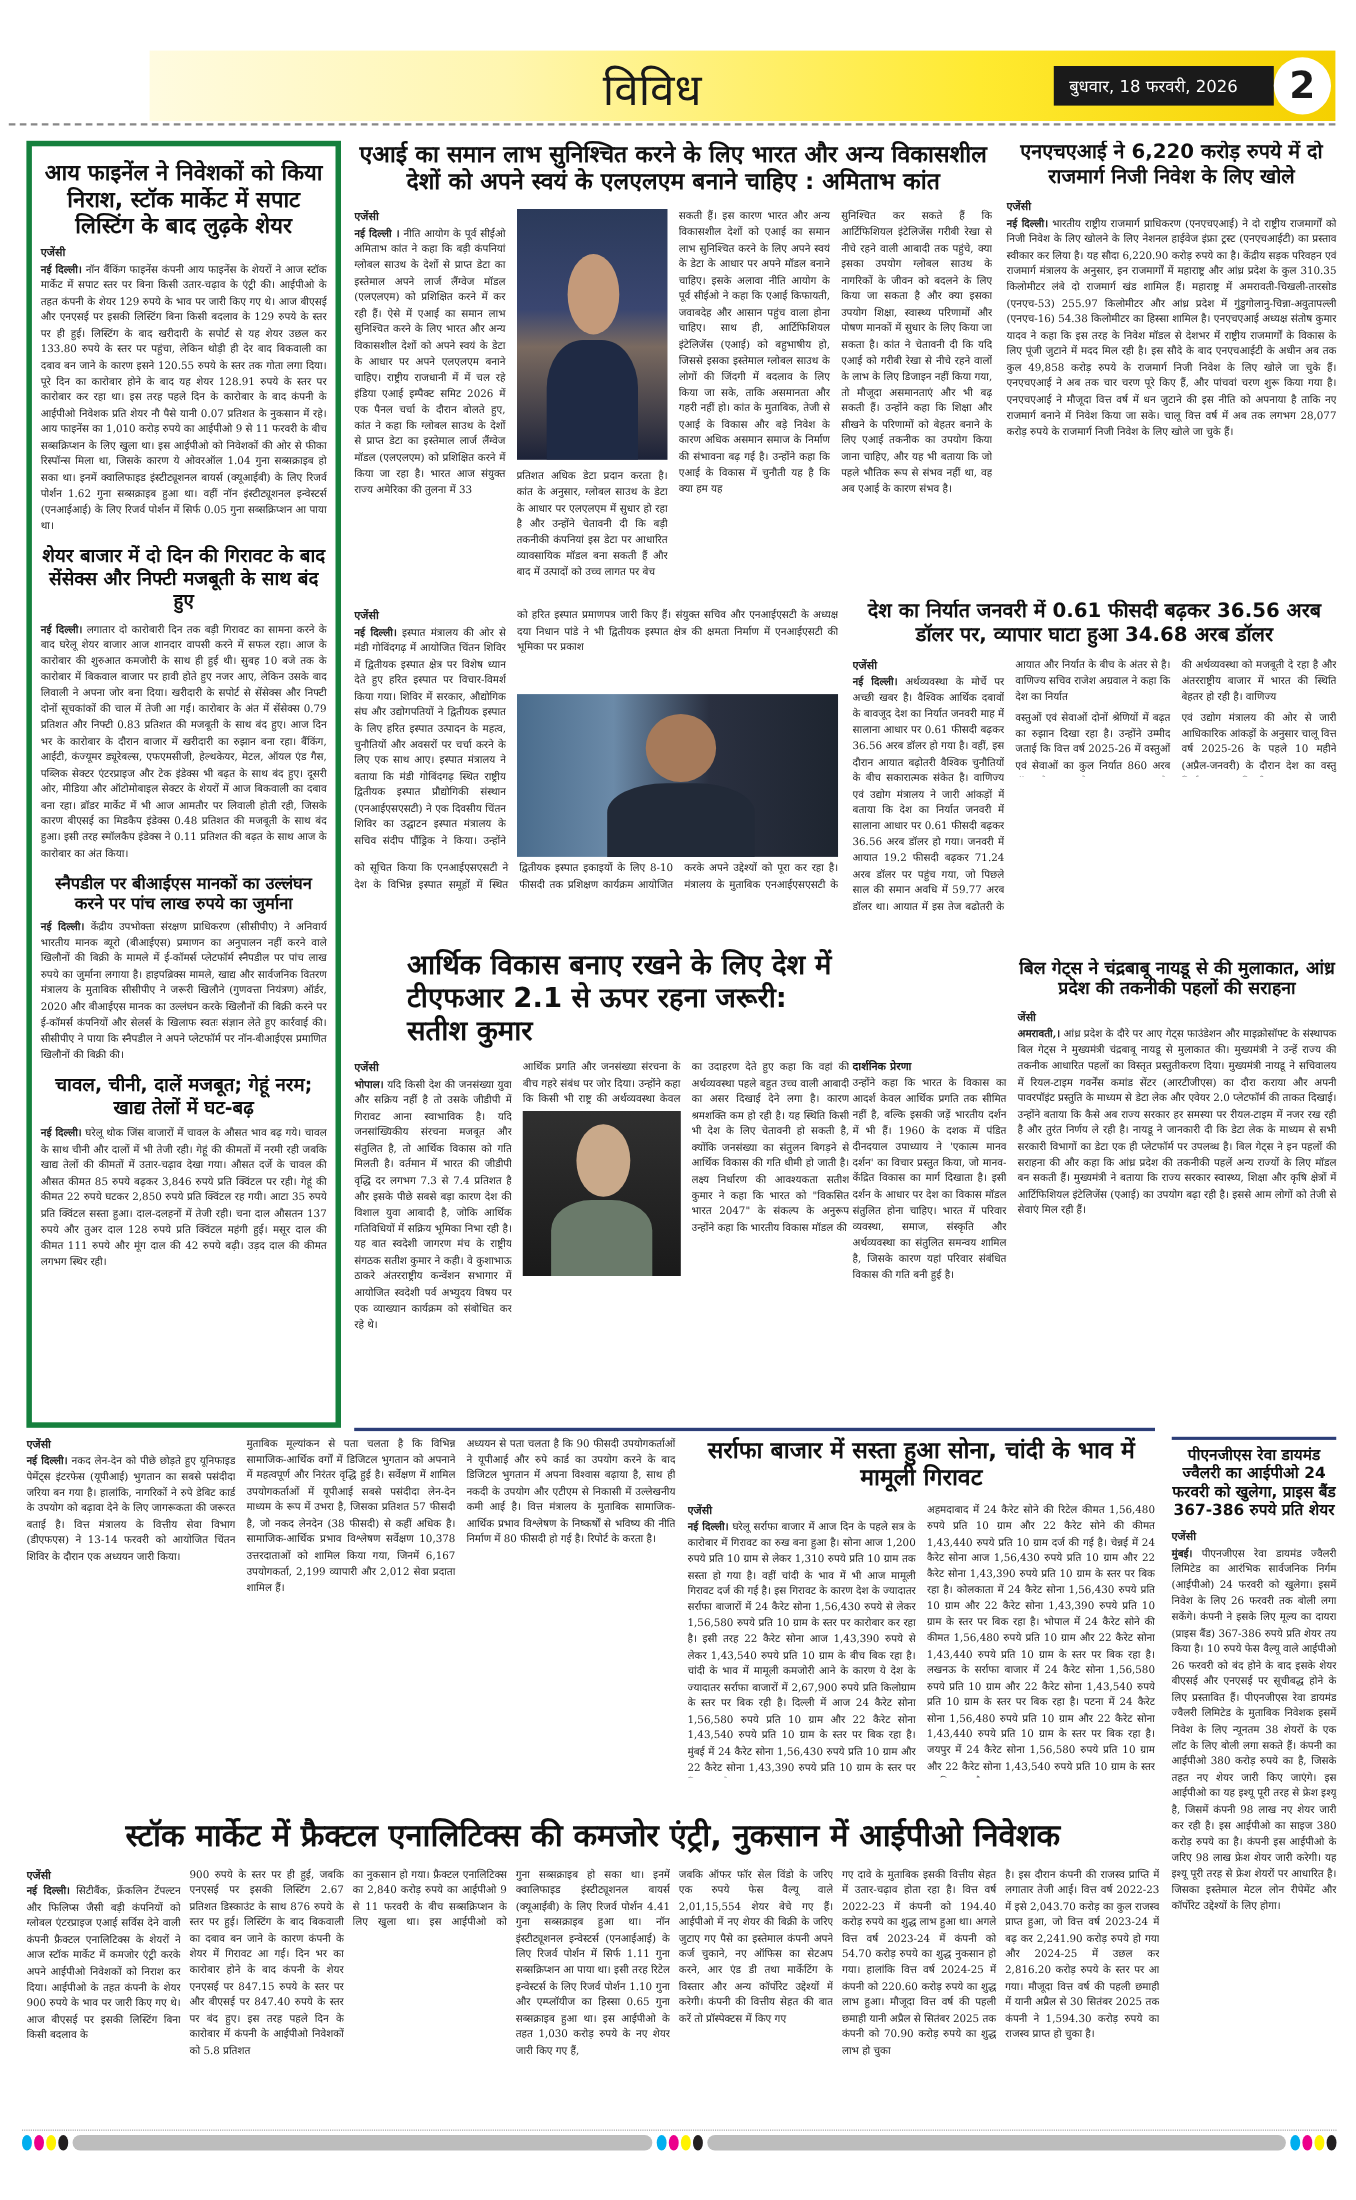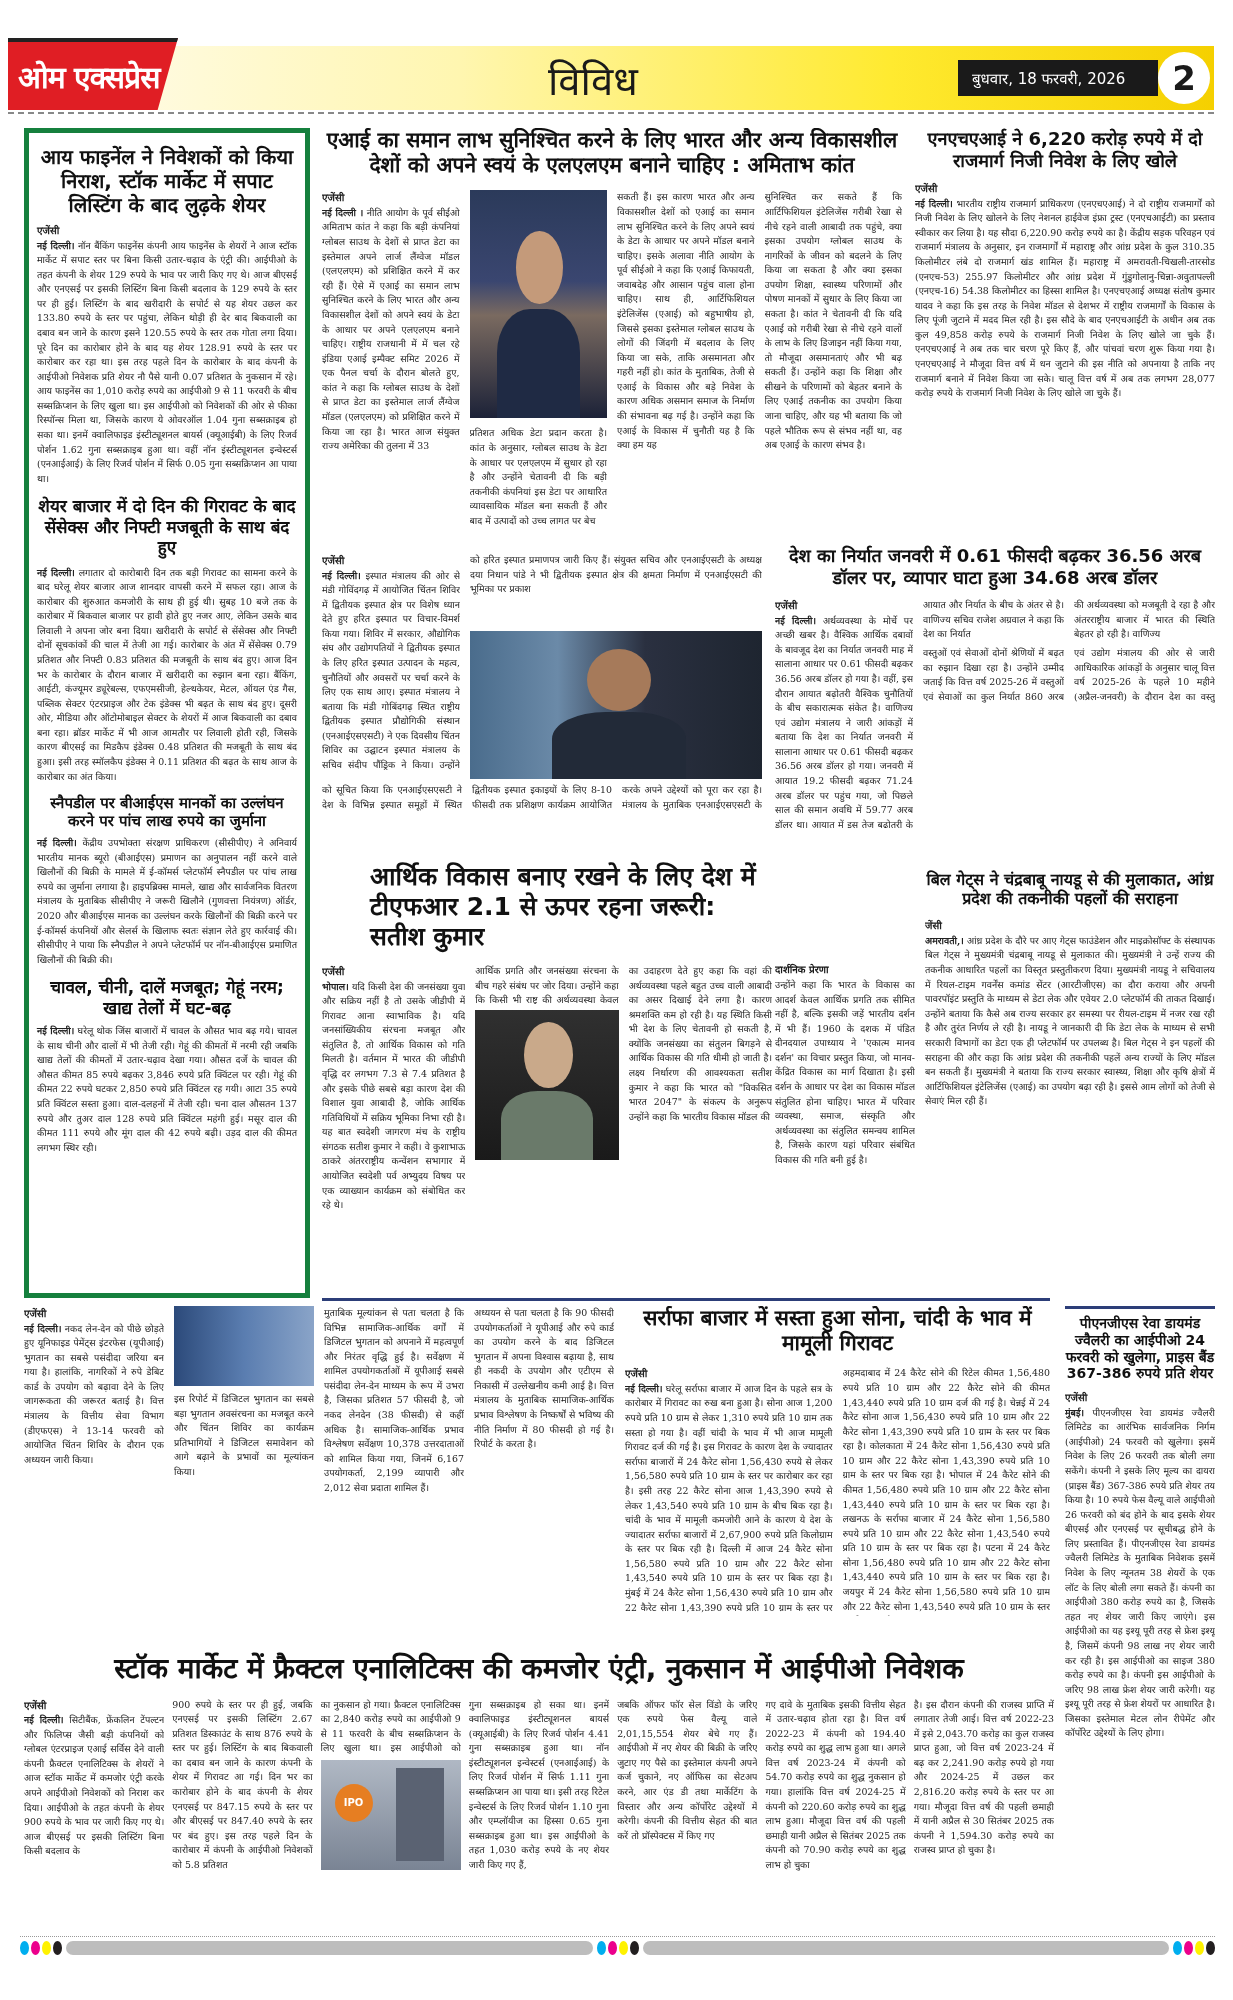--- a/index.html
+++ b/index.html
@@ -24,21 +24,20 @@
 .rule-blue{height:3px;background:#2c3e78}
 .cmyk{display:flex;align-items:center;gap:2px}
 .dot{width:9px;height:14px;border-radius:50%}
 .bar{height:14px;border-radius:7px;background:#bdbdbd}
 </style>
 </head>
 <body>
 
 <div class="abs masthead">
   <div class="abs mh-band"></div>
-  <div class="abs mh-brand">ओम एक्सप्रेस</div>
   <div class="abs mh-section">विविध</div>
   <div class="abs mh-date">बुधवार, 18 फरवरी, 2026</div>
   <div class="abs mh-page">2</div>
 </div>
 <div class="abs dash"></div>
 
 <div class="abs box" style="left:24px;top:128px;width:286px;height:1170px;padding:6px 8px;overflow:hidden">
   <article>
     <h2 class="hl" style="font-size:20px;margin:6px 0 6px">आय फाइनेंल ने निवेशकों को किया निराश, स्टॉक मार्केट में सपाट लिस्टिंग के बाद लुढ़के शेयर</h2>
     <div class="body">
@@ -172,24 +171,20 @@
     <span>आंध्र प्रदेश के दौरे पर आए गेट्स फाउंडेशन और माइक्रोसॉफ्ट के संस्थापक बिल गेट्स ने मुख्यमंत्री चंद्रबाबू नायडू से मुलाकात की। मुख्यमंत्री ने उन्हें राज्य की तकनीक आधारित पहलों का विस्तृत प्रस्तुतीकरण दिया। मुख्यमंत्री नायडू ने सचिवालय में रियल-टाइम गवर्नेंस कमांड सेंटर (आरटीजीएस) का दौरा कराया और अपनी पावरपॉइंट प्रस्तुति के माध्यम से डेटा लेक और एवेयर 2.0 प्लेटफॉर्म की ताकत दिखाई। उन्होंने बताया कि कैसे अब राज्य सरकार हर समस्या पर रीयल-टाइम में नजर रख रही है और तुरंत निर्णय ले रही है। नायडू ने जानकारी दी कि डेटा लेक के माध्यम से सभी सरकारी विभागों का डेटा एक ही प्लेटफॉर्म पर उपलब्ध है। बिल गेट्स ने इन पहलों की सराहना की और कहा कि आंध्र प्रदेश की तकनीकी पहलें अन्य राज्यों के लिए मॉडल बन सकती हैं। मुख्यमंत्री ने बताया कि राज्य सरकार स्वास्थ्य, शिक्षा और कृषि क्षेत्रों में आर्टिफिशियल इंटेलिजेंस (एआई) का उपयोग बढ़ा रही है। इससे आम लोगों को तेजी से सेवाएं मिल रही हैं।</span>
   </div>
 </article>
 
 <article class="abs" style="left:24px;top:1306px;width:590px;height:330px;overflow:hidden">
   <div class="cols" style="height:250px">
     <div class="body" style="overflow:hidden">
       <div class="agency">एजेंसी</div>
       <span class="dl">नई दिल्ली।</span>
       <span>नकद लेन-देन को पीछे छोड़ते हुए यूनिफाइड पेमेंट्स इंटरफेस (यूपीआई) भुगतान का सबसे पसंदीदा जरिया बन गया है। हालांकि, नागरिकों ने रुपे डेबिट कार्ड के उपयोग को बढ़ावा देने के लिए जागरूकता की जरूरत बताई है। वित्त मंत्रालय के वित्तीय सेवा विभाग (डीएफएस) ने 13-14 फरवरी को आयोजित चिंतन शिविर के दौरान एक अध्ययन जारी किया।</span>
-    </div>
-    <div style="overflow:hidden">
-      <div class="photo" style="height:80px;background:linear-gradient(90deg,#2c4a7a 0%,#5a7db0 50%,#8aa4c8 100%)"></div>
-      <div class="body" style="margin-top:6px">इस रिपोर्ट में डिजिटल भुगतान का सबसे बड़ा भुगतान अवसंरचना का मजबूत करने और चिंतन शिविर का कार्यक्रम प्रतिभागियों ने डिजिटल समावेशन को आगे बढ़ाने के प्रभावों का मूल्यांकन किया।</div>
     </div>
     <div class="body" style="overflow:hidden">मुताबिक मूल्यांकन से पता चलता है कि विभिन्न सामाजिक-आर्थिक वर्गों में डिजिटल भुगतान को अपनाने में महत्वपूर्ण और निरंतर वृद्धि हुई है। सर्वेक्षण में शामिल उपयोगकर्ताओं में यूपीआई सबसे पसंदीदा लेन-देन माध्यम के रूप में उभरा है, जिसका प्रतिशत 57 फीसदी है, जो नकद लेनदेन (38 फीसदी) से कहीं अधिक है। सामाजिक-आर्थिक प्रभाव विश्लेषण सर्वेक्षण 10,378 उत्तरदाताओं को शामिल किया गया, जिनमें 6,167 उपयोगकर्ता, 2,199 व्यापारी और 2,012 सेवा प्रदाता शामिल हैं।</div>
     <div class="body" style="overflow:hidden">अध्ययन से पता चलता है कि 90 फीसदी उपयोगकर्ताओं ने यूपीआई और रुपे कार्ड का उपयोग करने के बाद डिजिटल भुगतान में अपना विश्वास बढ़ाया है, साथ ही नकदी के उपयोग और एटीएम से निकासी में उल्लेखनीय कमी आई है। वित्त मंत्रालय के मुताबिक सामाजिक-आर्थिक प्रभाव विश्लेषण के निष्कर्षों से भविष्य की नीति निर्माण में 80 फीसदी हो गई है। रिपोर्ट के करता है।</div>
   </div>
 </article>
 
 <article class="abs" style="left:625px;top:1306px;width:425px;height:330px;overflow:hidden">
   <h2 class="hl b" style="font-size:21px;margin-bottom:10px">सर्राफा बाजार में सस्ता हुआ सोना, चांदी के भाव में मामूली गिरावट</h2>
   <div class="cols" style="height:250px">
     <div class="body" style="overflow:hidden">
@@ -215,24 +210,20 @@
   <h2 class="hl" style="font-size:28px;margin-bottom:12px">स्टॉक मार्केट में फ्रैक्टल एनालिटिक्स की कमजोर एंट्री, नुकसान में आईपीओ निवेशक</h2>
   <div class="cols" style="gap:8px;height:180px">
     <div class="body" style="overflow:hidden">
       <div class="agency">एजेंसी</div>
       <span class="dl">नई दिल्ली।</span>
       <span>सिटीबैंक, फ्रेंकलिन टेंपल्टन और फिलिप्स जैसी बड़ी कंपनियों को ग्लोबल एंटरप्राइज एआई सर्विस देने वाली कंपनी फ्रैक्टल एनालिटिक्स के शेयरों ने आज स्टॉक मार्केट में कमजोर एंट्री करके अपने आईपीओ निवेशकों को निराश कर दिया। आईपीओ के तहत कंपनी के शेयर 900 रुपये के भाव पर जारी किए गए थे। आज बीएसई पर इसकी लिस्टिंग बिना किसी बदलाव के</span>
     </div>
     <div class="body" style="overflow:hidden">900 रुपये के स्तर पर ही हुई, जबकि एनएसई पर इसकी लिस्टिंग 2.67 प्रतिशत डिस्काउंट के साथ 876 रुपये के स्तर पर हुई। लिस्टिंग के बाद बिकवाली का दबाव बन जाने के कारण कंपनी के शेयर में गिरावट आ गई। दिन भर का कारोबार होने के बाद कंपनी के शेयर एनएसई पर 847.15 रुपये के स्तर पर और बीएसई पर 847.40 रुपये के स्तर पर बंद हुए। इस तरह पहले दिन के कारोबार में कंपनी के आईपीओ निवेशकों को 5.8 प्रतिशत</div>
     <div style="overflow:hidden">
       <div class="body" style="height:58px;overflow:hidden">का नुकसान हो गया। फ्रैक्टल एनालिटिक्स का 2,840 करोड़ रुपये का आईपीओ 9 से 11 फरवरी के बीच सब्सक्रिप्शन के लिए खुला था। इस आईपीओ को निवेशकों की ओर से औसत रिस्पॉन्स मिला था, जिसके कारण ये ओवरऑल 2.61</div>
-      <div class="photo" style="height:110px;margin-top:4px;background:linear-gradient(180deg,#b0b8c4 0%,#7a8494 100%);position:relative">
-        <div style="position:absolute;left:10%;top:22%;width:38px;height:38px;border-radius:50%;background:#e67e22;color:#fff;font-family:'DejaVu Sans',sans-serif;font-weight:bold;font-size:10px;display:flex;align-items:center;justify-content:center">IPO</div>
-        <div style="position:absolute;right:12%;top:8%;width:34%;height:84%;background:#5a6272"></div>
-      </div>
     </div>
     <div class="body" style="overflow:hidden">गुना सब्सक्राइब हो सका था। इनमें क्वालिफाइड इंस्टीट्यूशनल बायर्स (क्यूआईबी) के लिए रिजर्व पोर्शन 4.41 गुना सब्सक्राइब हुआ था। नॉन इंस्टीट्यूशनल इन्वेस्टर्स (एनआईआई) के लिए रिजर्व पोर्शन में सिर्फ 1.11 गुना सब्सक्रिप्शन आ पाया था। इसी तरह रिटेल इन्वेस्टर्स के लिए रिजर्व पोर्शन 1.10 गुना और एम्प्लॉयीज का हिस्सा 0.65 गुना सब्सक्राइब हुआ था। इस आईपीओ के तहत 1,030 करोड़ रुपये के नए शेयर जारी किए गए हैं,</div>
     <div class="body" style="overflow:hidden">जबकि ऑफर फॉर सेल विंडो के जरिए एक रुपये फेस वैल्यू वाले 2,01,15,554 शेयर बेचे गए हैं। आईपीओ में नए शेयर की बिक्री के जरिए जुटाए गए पैसे का इस्तेमाल कंपनी अपने कर्ज चुकाने, नए ऑफिस का सेटअप करने, आर एंड डी तथा मार्केटिंग के विस्तार और अन्य कॉर्पोरेट उद्देश्यों में करेगी। कंपनी की वित्तीय सेहत की बात करें तो प्रॉस्पेक्टस में किए गए</div>
     <div class="body" style="overflow:hidden">गए दावे के मुताबिक इसकी वित्तीय सेहत में उतार-चढ़ाव होता रहा है। वित्त वर्ष 2022-23 में कंपनी को 194.40 करोड़ रुपये का शुद्ध लाभ हुआ था। अगले वित्त वर्ष 2023-24 में कंपनी को 54.70 करोड़ रुपये का शुद्ध नुकसान हो गया। हालांकि वित्त वर्ष 2024-25 में कंपनी को 220.60 करोड़ रुपये का शुद्ध लाभ हुआ। मौजूदा वित्त वर्ष की पहली छमाही यानी अप्रैल से सितंबर 2025 तक कंपनी को 70.90 करोड़ रुपये का शुद्ध लाभ हो चुका</div>
     <div class="body" style="overflow:hidden">है। इस दौरान कंपनी की राजस्व प्राप्ति में लगातार तेजी आई। वित्त वर्ष 2022-23 में इसे 2,043.70 करोड़ का कुल राजस्व प्राप्त हुआ, जो वित्त वर्ष 2023-24 में बढ़ कर 2,241.90 करोड़ रुपये हो गया और 2024-25 में उछल कर 2,816.20 करोड़ रुपये के स्तर पर आ गया। मौजूदा वित्त वर्ष की पहली छमाही में यानी अप्रैल से 30 सितंबर 2025 तक कंपनी ने 1,594.30 करोड़ रुपये का राजस्व प्राप्त हो चुका है।</div>
   </div>
 </article>
 
 <div class="abs" style="left:20px;top:1936px;width:1195px;height:20px;border-top:1px dotted #999;padding-top:3px;display:flex;align-items:center;gap:4px">
   <div class="cmyk">

